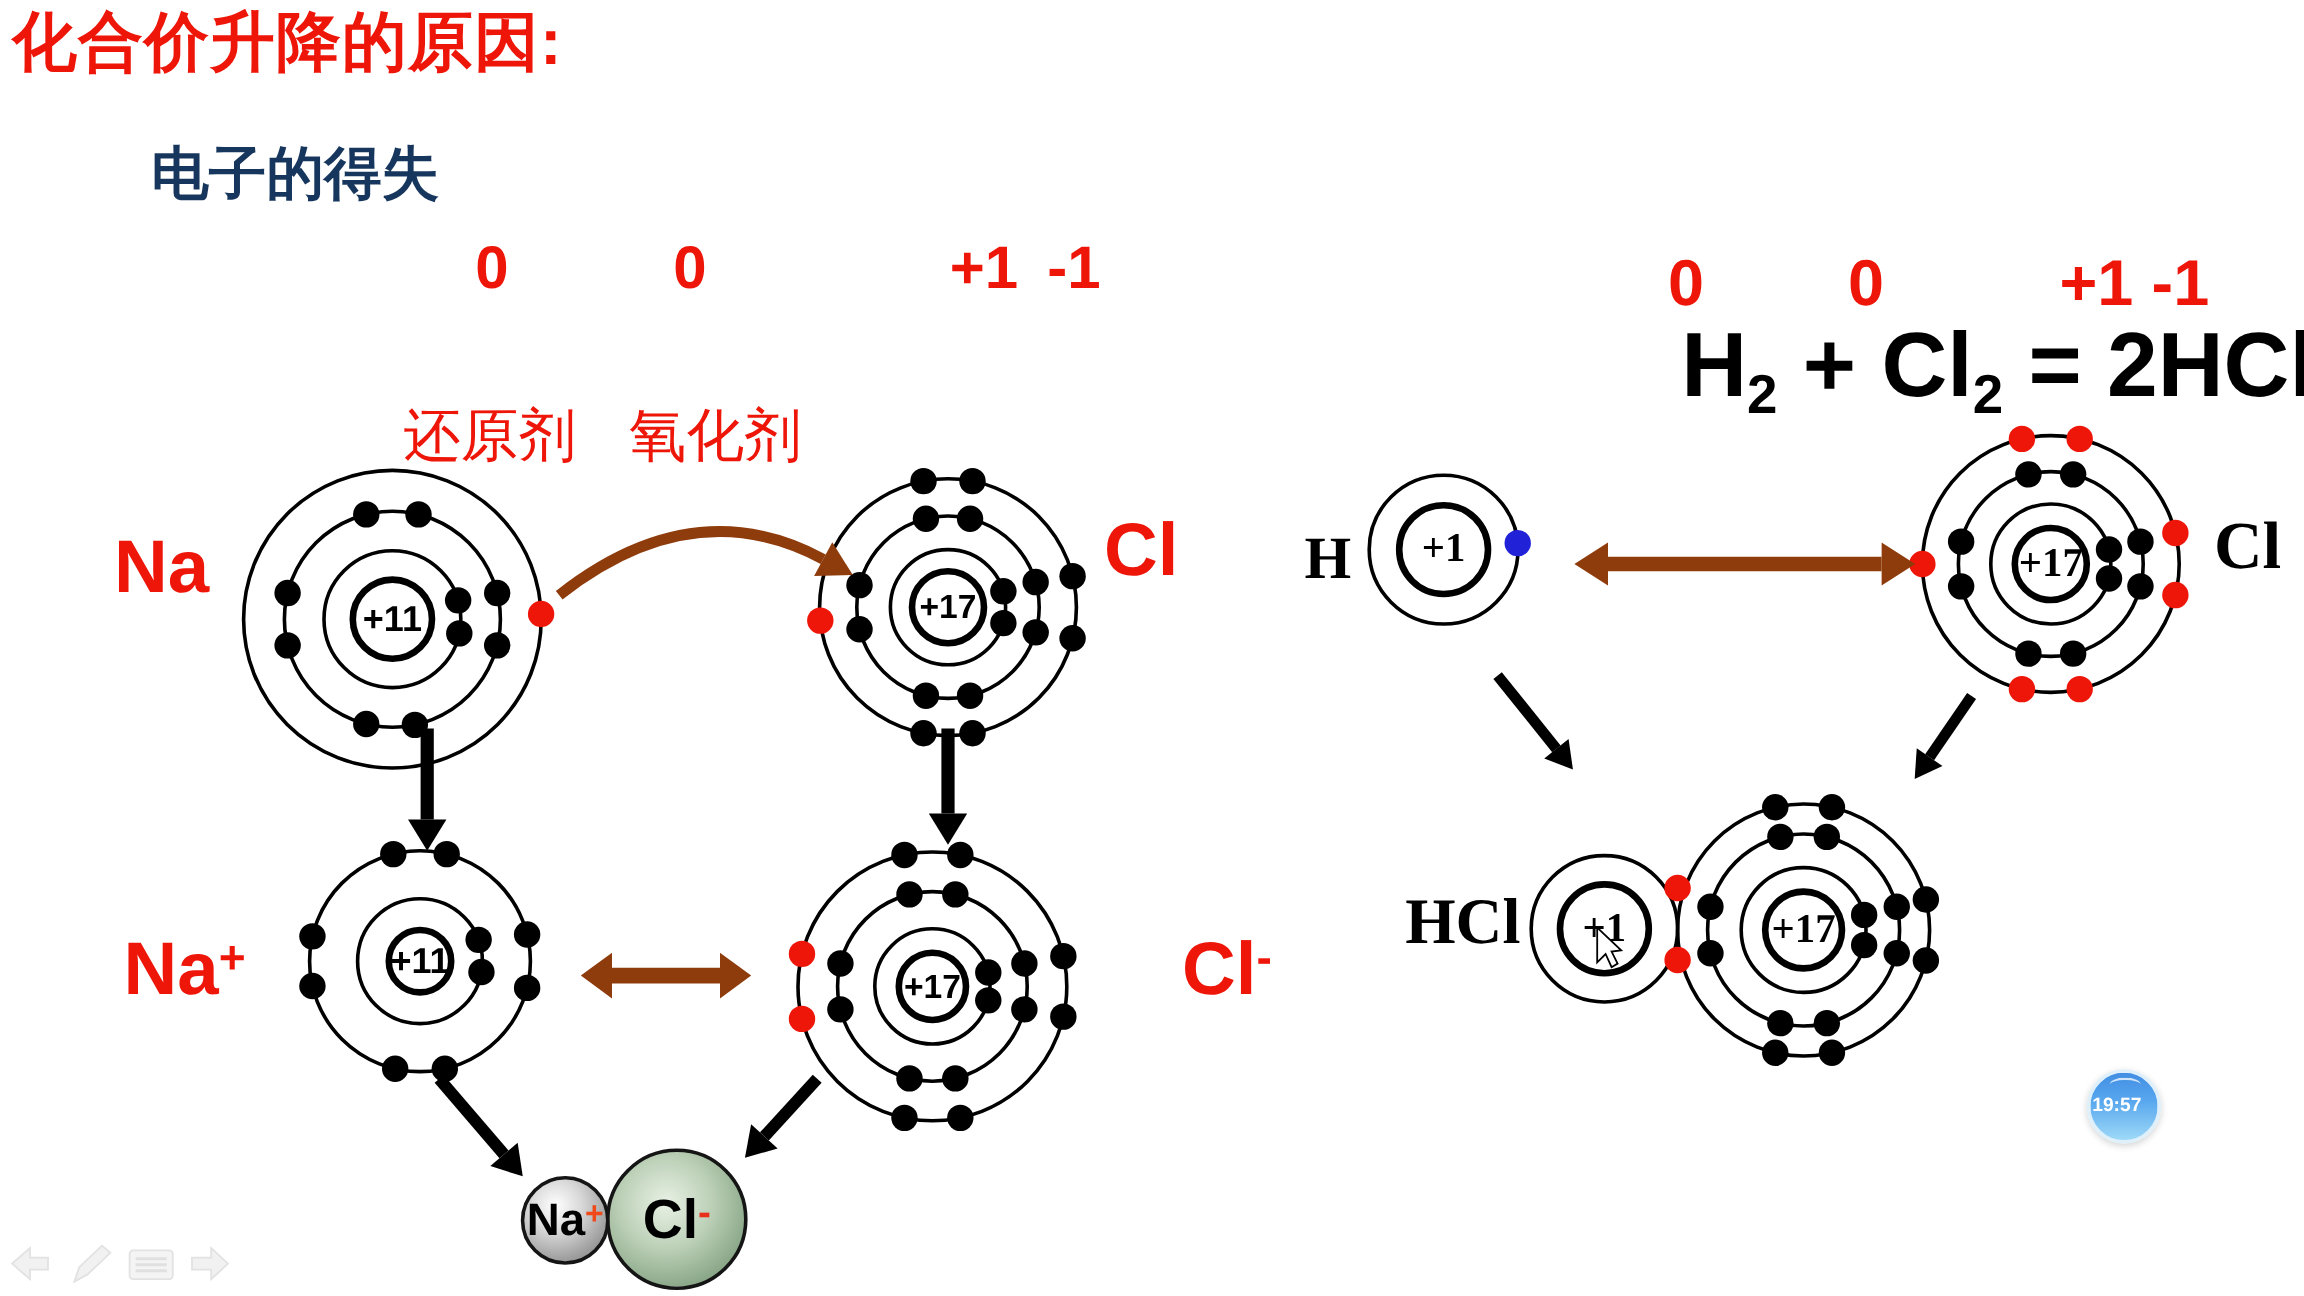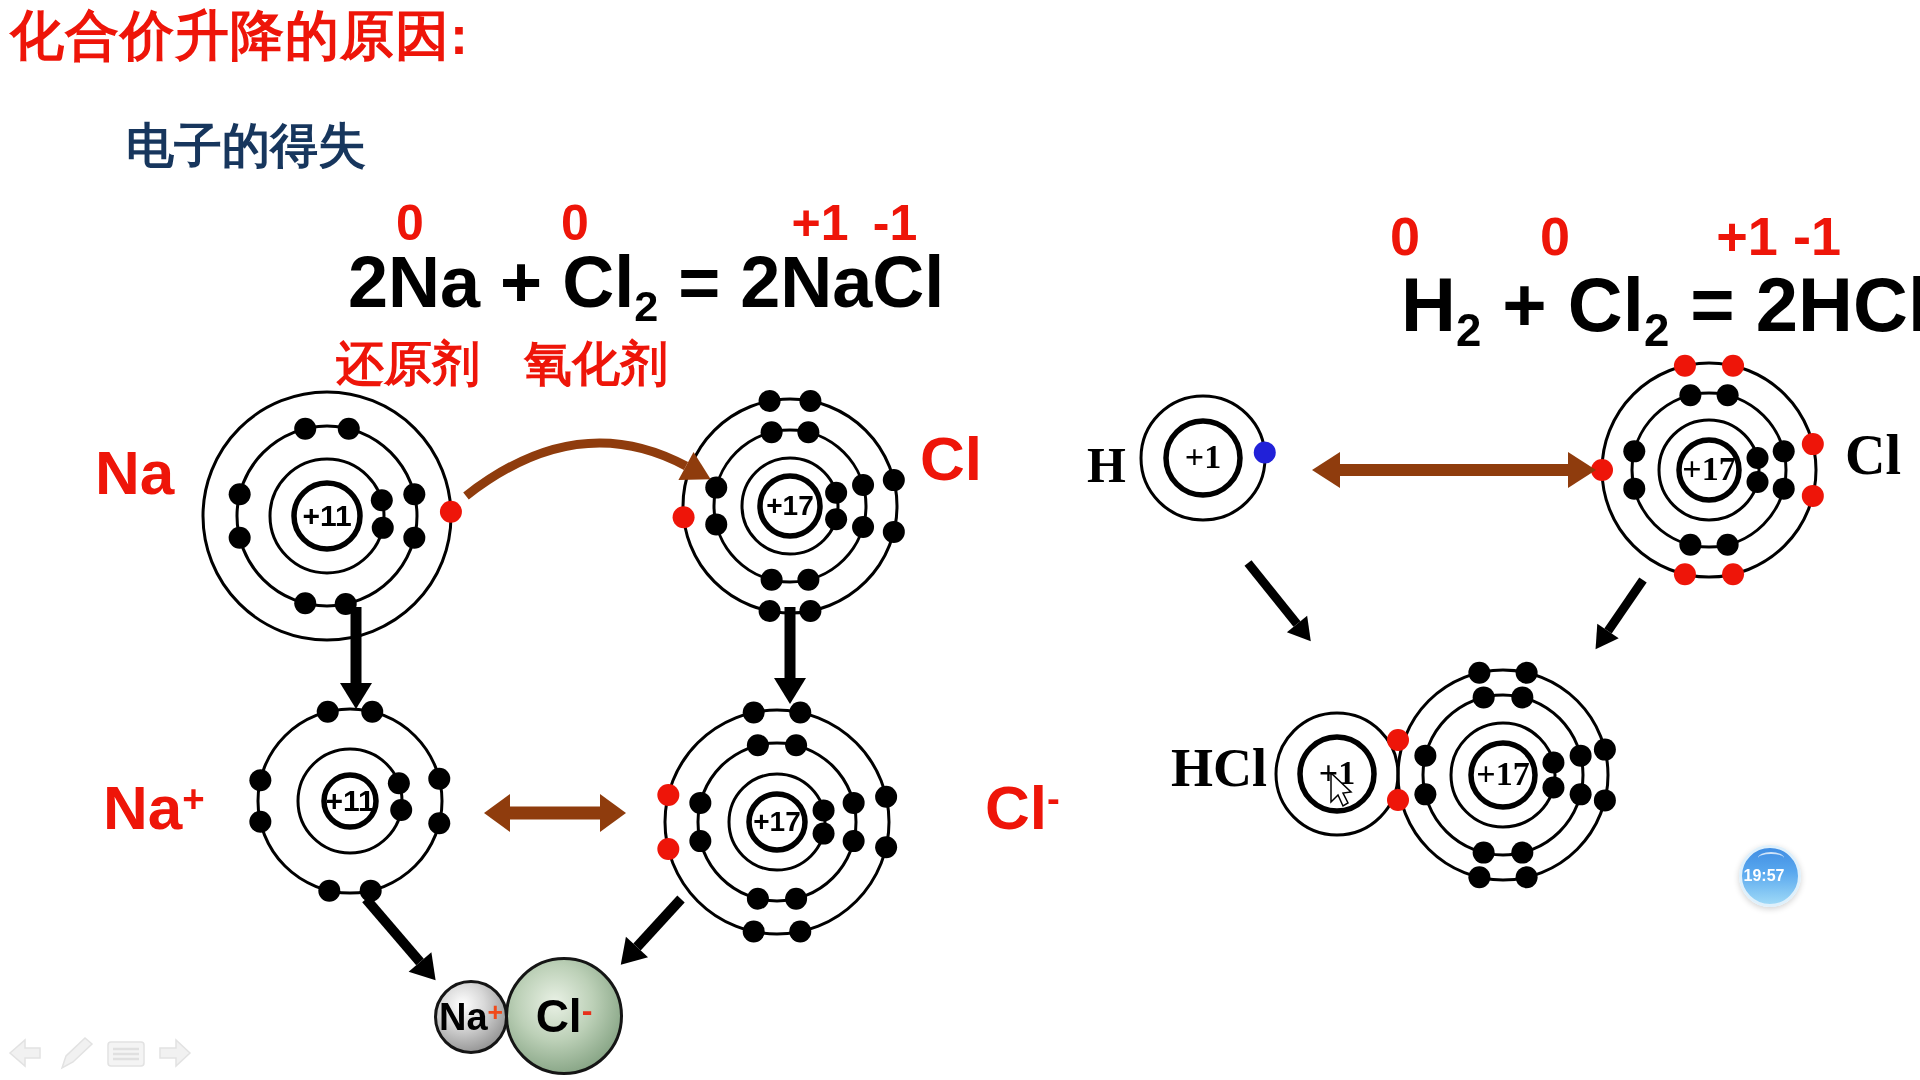--- a/index.html
+++ b/index.html
@@ -7,36 +7,36 @@
   body { background:#fff; font-family:"Liberation Sans", sans-serif; overflow:hidden; }
   #stage { position:relative; width:1920px; height:1080px; background:#fff; }
   #diagram { position:absolute; left:0; top:0; }
   .t1 { position:absolute; left:10px; top:6px; font-size:54px; font-weight:bold; color:#ee1509; letter-spacing:1px; white-space:nowrap; line-height:1.1; }
   .t2 { position:absolute; left:126px; top:82px; font-size:48px; font-weight:bold; color:#17365d; white-space:nowrap; line-height:1.1;margin-top:38px; }
   .ox { position:absolute; width:90px; top:198px; text-align:center; font-size:50px; font-weight:bold; color:#ee1509; line-height:1; }
   .ox2 { top:209px; font-size:54px; }
   .eq { position:absolute; font-size:72px; font-weight:bold; color:#000; white-space:pre; line-height:1; }
   .eq2 { font-size:76px;margin-left:27px; }
   .eq sub { font-size:0.6em; vertical-align:-0.32em; letter-spacing:0; }
-  .rlabel { position:absolute; left:336px; top:338px; font-size:48px; font-weight:bold; color:#ee1509; white-space:pre; line-height:1.1; }
+  .rlabel { position:absolute; left:336px; top:338px; font-size:48px; font-weight:normal; color:#ee1509; white-space:pre; line-height:1.1; }
   .rgap { display:inline-block; width:44px; }
   .atom-label { position:absolute; font-size:62px; font-weight:bold; color:#ee1509; line-height:1; white-space:nowrap; }
   .atom-label sup { font-size:0.62em; vertical-align:0.45em; }
   .serif-label { position:absolute; font-weight:bold; color:#000; font-family:"Liberation Serif", serif; line-height:1; white-space:nowrap; }
   .sphere { position:absolute; border-radius:50%; border:3px solid #151515; display:flex; align-items:center; justify-content:center; }
   .na-sphere { left:434px; top:980px; width:74px; height:74px; z-index:2;
     background: radial-gradient(circle at 38% 32%, #ffffff 0%, #d8d8d8 35%, #9a9a9a 75%, #787878 100%); }
   .cl-sphere { left:505px; top:957px; width:118px; height:118px; z-index:3;
     background: radial-gradient(circle at 42% 38%, #e9f1e5 0%, #bcd0b7 40%, #8aa788 75%, #6f8f6d 100%); }
   .sph-text { font-weight:bold; color:#000; line-height:1; }
   .na-sphere .sph-text { font-size:38px; }
   .cl-sphere .sph-text { font-size:46px; }
   .sph-text sup { font-size:0.7em; vertical-align:0.35em; }
   .sup-na { color:#f04a1a; } .sup-cl { color:#e8301a; }
-  .clock { position:absolute; left:1739px; top:845px; width:62px; height:62px; border-radius:50%;
+  .clock { position:absolute; left:1739px; top:891px; width:62px; height:62px; border-radius:50%;
     border:3px solid #dff0fb; background:linear-gradient(180deg,#418ee3 0%,#58a7ee 42%,#9ed9f7 100%);
     box-shadow:0 2px 6px rgba(0,0,0,0.18); display:flex; align-items:center; justify-content:center; z-index:4;text-align:right; }
   .clock-time { color:#ffffff; font-size:16px; font-weight:bold; transform:translateX(-6px); }
   .clock-glare { position:absolute; left:16px; top:4px; width:26px; height:12px; border-radius:50%;
     border-top:2px solid rgba(255,255,255,0.75); }
   .toolbar { position:absolute; left:0; top:1032px; }
   .cursor { position:absolute; left:1330px; top:772px; z-index:5; }
 </style>
 </head>
 <body>
@@ -228,21 +228,20 @@
     </svg>
 
   <div class="t1">化合价升降的原因:</div>
   <div class="t2">电子的得失</div>
 
   <div class="ox" style="left:365px">0</div>
   <div class="ox" style="left:530px">0</div>
   <div class="ox" style="left:775px">+1</div>
   <div class="ox" style="left:850px">-1</div>
 
-  <div class="eq" style="left:348px;top:246px"><span>2Na + Cl</span><sub>2</sub><span> = 2NaCl</span></div>
 
   <div class="rlabel"><span>还原剂</span><span class="rgap"></span><span>氧化剂</span></div>
 
   <div class="atom-label" style="left:95px;top:442px">Na</div>
   <div class="atom-label" style="left:920px;top:428px">Cl</div>
   <div class="atom-label" style="left:103px;top:777px"><span>Na</span><sup>+</sup></div>
   <div class="atom-label" style="left:985px;top:777px"><span>Cl</span><sup>-</sup></div>
 
   <div class="sphere na-sphere">
     <span class="sph-text"><span>Na</span><sup class="sup-na">+</sup></span>

